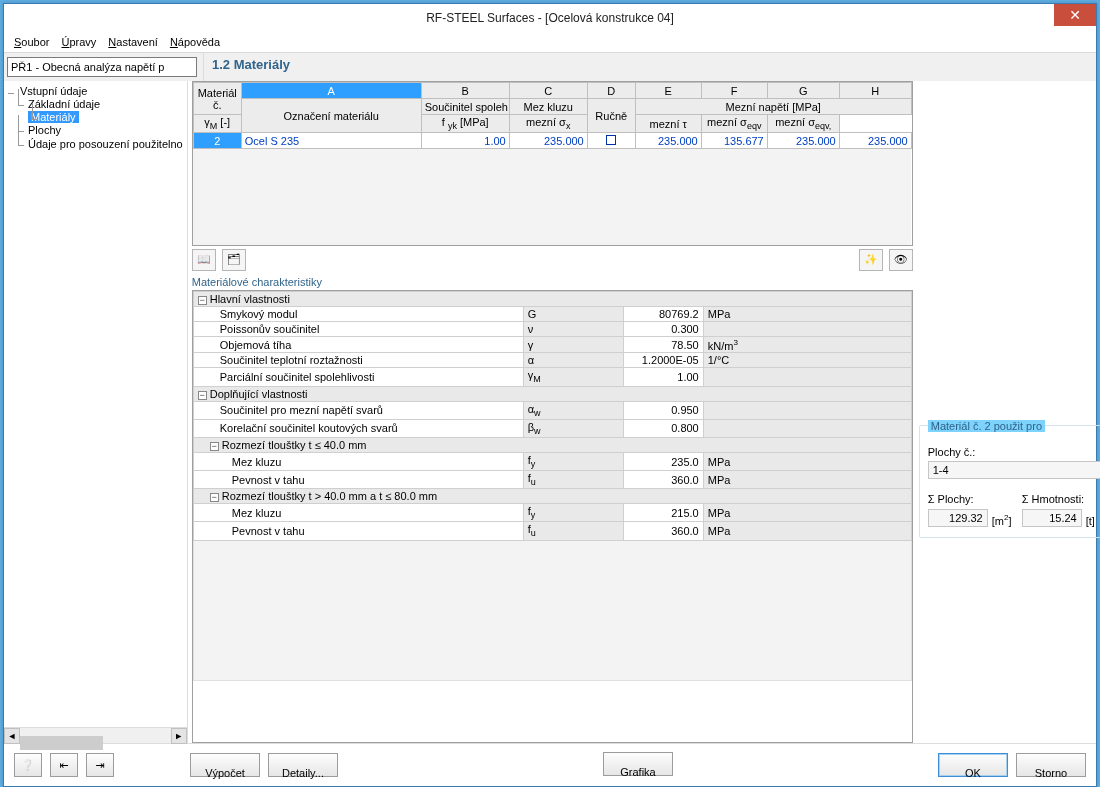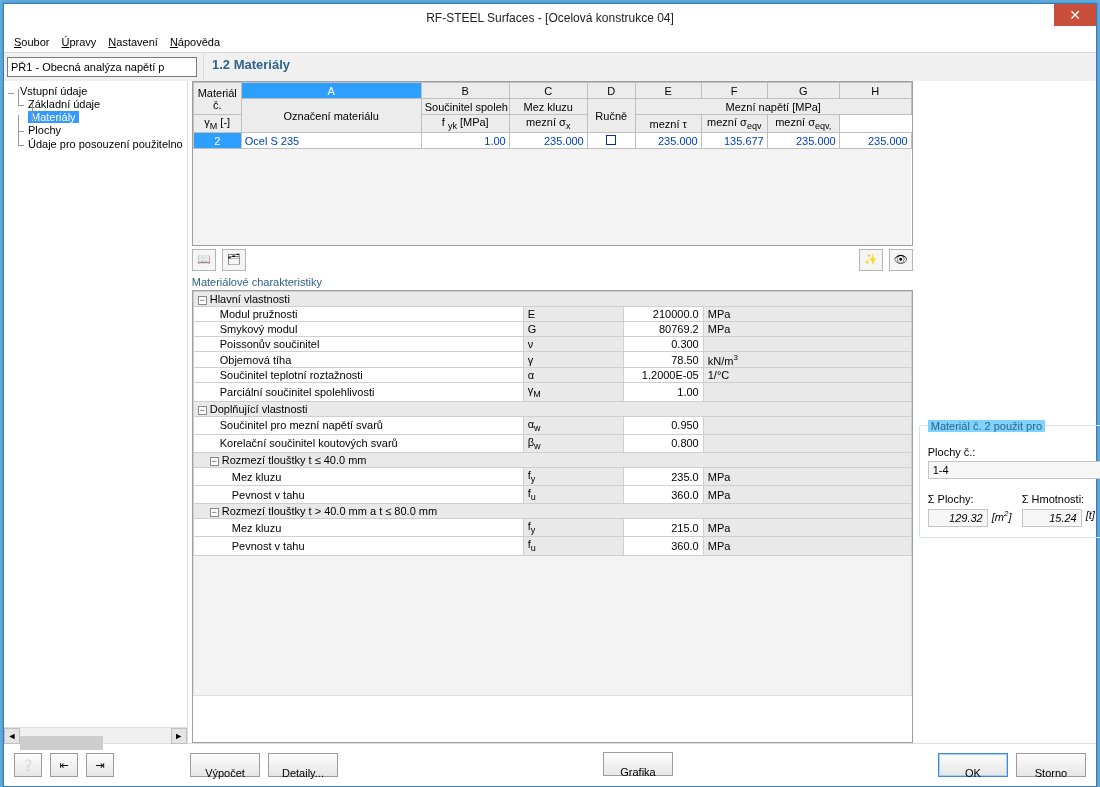--- a/index.html
+++ b/index.html
@@ -59,21 +59,21 @@
   .char-grid td.sym { background:#e9e9e9; text-align:left;}
   .char-grid td.val { text-align:right;}
   .char-grid td.unit { background:#e9e9e9;}
   .tree-toggle { display:inline-block; width:9px; height:9px; border:1px solid #888; line-height:7px; text-align:center; font-size:9px; margin-right:3px; background:#fff; color:#444;}
   .char-fill td { background:#f3f3f3; border-color:#e0e0e0;}
   
   .group { border:1px solid #d5e3ec; border-radius:2px; padding:8px 8px 10px; margin-bottom:8px; position:relative;}
   .group-title { color:#30648b; position:relative; top:-14px; background:#7dd3fc; padding:0 3px; display:inline-block;}
   .ro-field { background:#f6f6f6; border:1px solid #c5c5c5; padding:2px 4px; width:100%; }
   .lbl { display:block; margin-bottom:3px;}
-  .stat-row { display:flex; align-items:flex-start; gap:4px; margin-top:4px;font-style:italic;}
+  .stat-row { display:flex; align-items:flex-end; gap:4px; margin-top:4px;}
   .stat-row .num { width:60px; text-align:right; border:1px solid #c5c5c5; background:#f6f6f6; padding:2px 4px;}
   .preview { height:340px; border:0px solid #d5e3ec;}
   
   .footer { display:flex; align-items:center; gap:8px; padding:8px 10px; border-top:1px solid #dcdcdc; background:#fff;}
   .btn { min-width:70px; height:24px; border:1px solid #9c9c9c; background:linear-gradient(#fdfdfd,#e6e6e6); padding:8px 12px; text-align:center; line-height:22px;}
   .btn.small { min-width:28px; padding:0 6px;}
   .btn.default { border:1px solid #3f8dd6; box-shadow:0 0 0 1px #a7d1f0 inset;}
   sub{font-size:9px;}
   sup{font-size:8px;}
 </style>
@@ -209,26 +209,20 @@
                   <col style="width:330px">
                   <col style="width:100px">
                   <col style="width:80px">
                   <col>
                 </colgroup>
               <tbody>
                   <tr>
                     <td class="head" colspan="4"><span class="tree-toggle">−</span><span>Hlavní vlastnosti</span></td>
                   </tr>
               <tr>
-                    <td class="label" style="padding-left:26px">Modul pružnosti</td>
-                    <td class="sym">E</td>
-                    <td class="val">210000.0</td>
-                    <td class="unit">MPa</td>
-                  </tr>
-              <tr>
                     <td class="label" style="padding-left:26px">Smykový modul</td>
                     <td class="sym">G</td>
                     <td class="val">80769.2</td>
                     <td class="unit">MPa</td>
                   </tr>
               <tr>
                     <td class="label" style="padding-left:26px">Poissonův součinitel</td>
                     <td class="sym">ν</td>
                     <td class="val">0.300</td>
                     <td class="unit"></td>

